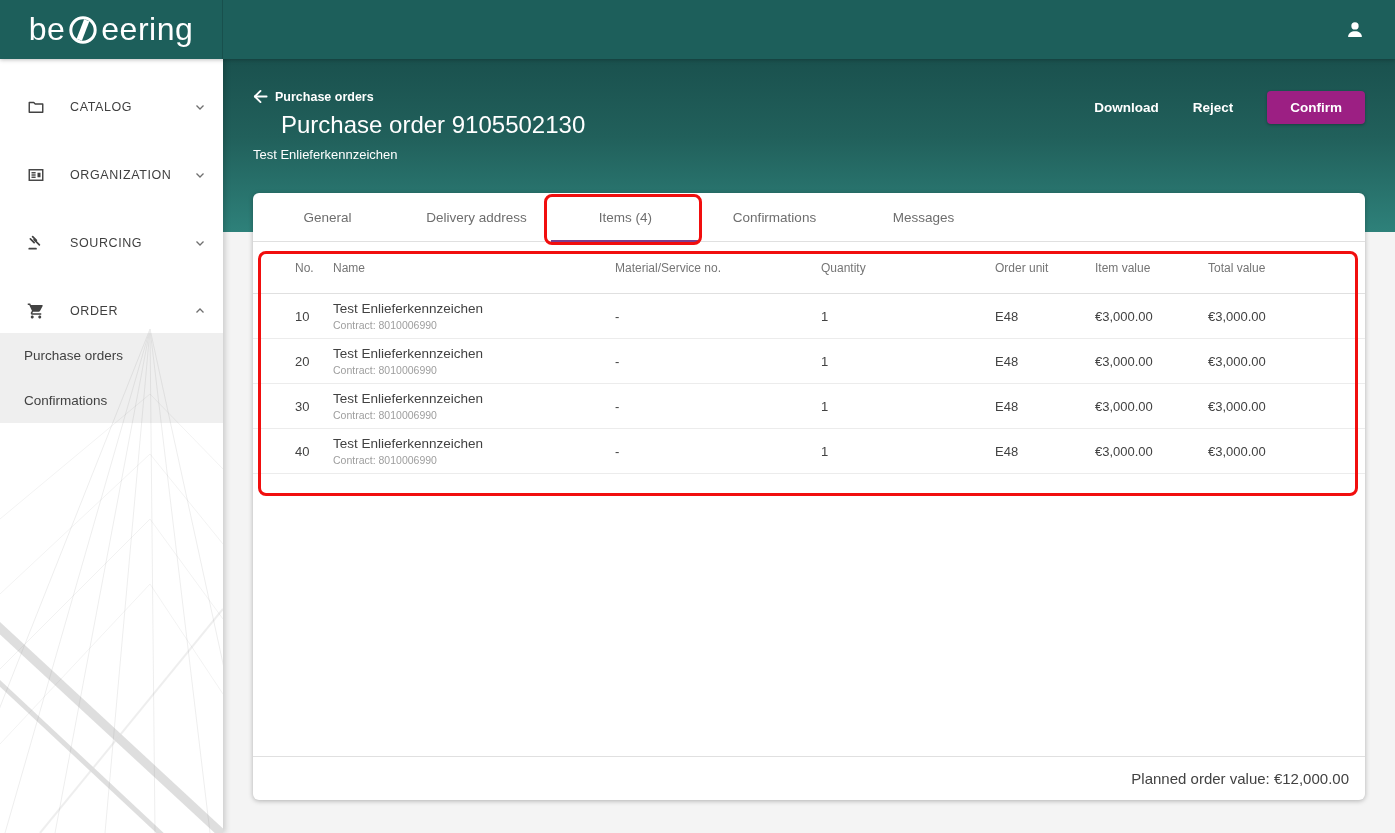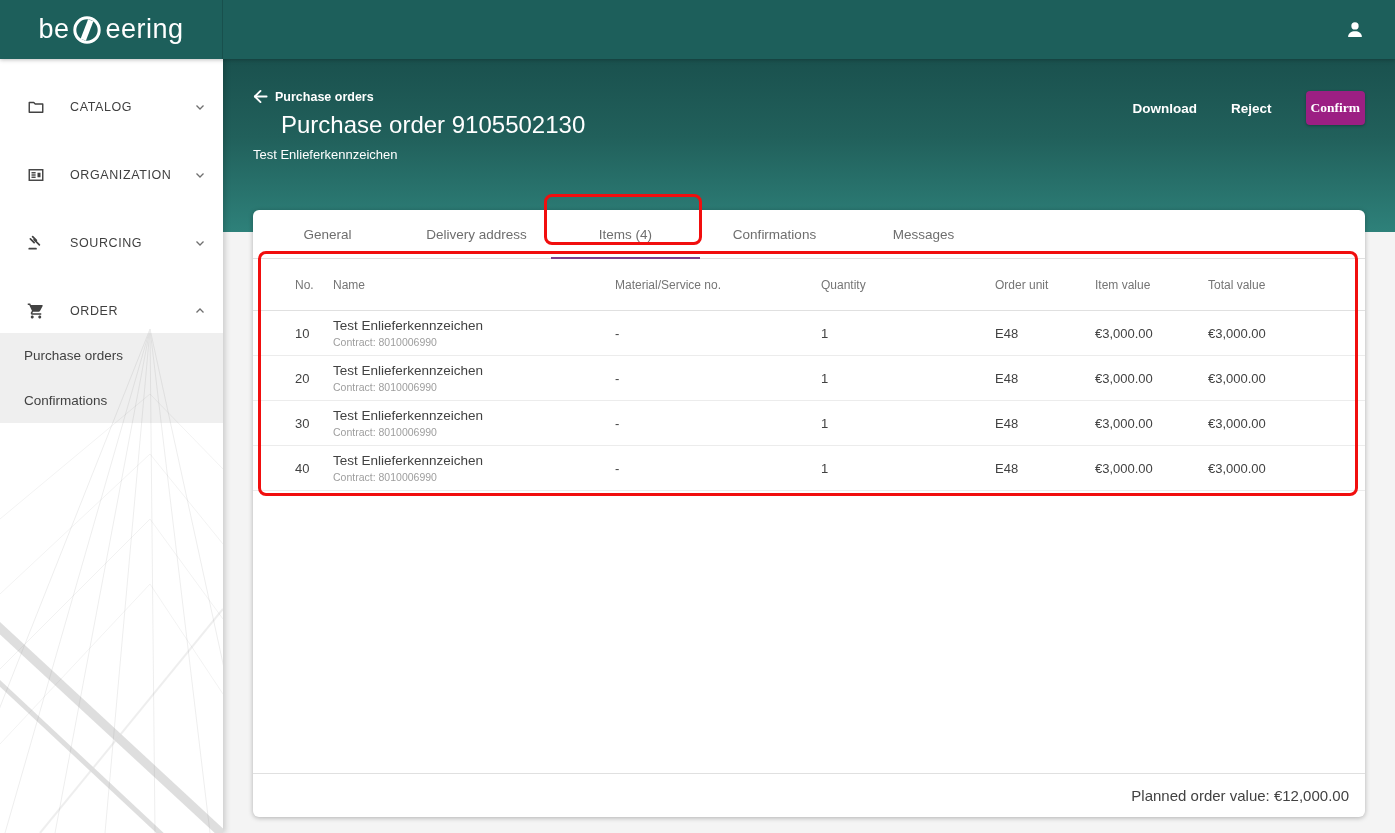--- a/index.html
+++ b/index.html
@@ -5,21 +5,21 @@
   * { margin:0; padding:0; box-sizing:border-box; }
   html,body { width:1395px; height:833px; overflow:hidden; }
   body { font-family:"Liberation Sans", sans-serif; background:#f4f4f4; position:relative; }
 
   
   .topbar { position:absolute; left:0; top:0; width:1395px; height:59px;
     background:#1d5f5b; z-index:6; box-shadow:0 1px 4px rgba(0,0,0,.25);
     display:flex; align-items:center; }
   .logo-area { width:223px; height:59px; display:flex; align-items:center; justify-content:center;
     gap:1px; border-right:1px solid rgba(0,0,0,.15); cursor:pointer; }
-  .logo-text { color:#fff; font-size:27px; font-weight:400; letter-spacing:.5px; }
+  .logo-text { color:#fff; font-size:32px; font-weight:400; letter-spacing:.5px; }
   .logo-n { margin:0 2px; display:block; }
   .topbar-right { margin-left:auto; padding-right:24px; display:flex; align-items:center; }
   .user-btn { width:32px; height:32px; display:flex; align-items:center; justify-content:center; cursor:pointer; }
 
   
   .sidebar { position:absolute; left:0; top:59px; width:223px; height:774px; background:#fff;
     z-index:5; box-shadow:2px 0 6px rgba(0,0,0,.18); }
   .watermark { position:absolute; left:0; top:130px; width:223px; height:644px; z-index:1; pointer-events:none; }
   .menu { position:relative; z-index:2; padding-top:2px; }
   .menu-item { height:44px; display:flex; align-items:center; padding:0 16px 0 27px; cursor:pointer;
@@ -36,25 +36,25 @@
     background:linear-gradient(180deg,#1a514e 0%, #21605b 45%, #2e817a 100%); z-index:2; }
   .back-row { position:absolute; left:30px; top:30px; display:flex; align-items:center; gap:7px;
     color:#fff; cursor:pointer; }
   .back-row span { font-size:12.5px; font-weight:700; }
   .po-title { position:absolute; left:30px; top:52px; color:#fff; font-size:24px; font-weight:500;margin-left:28px; }
   .po-subtitle { position:absolute; left:30px; top:88px; color:#fff; font-size:13px; }
   .header-actions { position:absolute; right:30px; top:32px; display:flex; align-items:center; gap:34px; }
   .text-btn { color:#fff; font-size:13.5px; font-weight:700; background:none; border:none; cursor:pointer;
     font-family:inherit; }
   .confirm-btn { background:#9c1f83; color:#fff; font-size:13.5px; font-weight:700; border:none;
-    border-radius:4px; padding:9px 5px; cursor:pointer; font-family:Liberation Serif, serif;
+    border-radius:4px; padding:9px 23px; cursor:pointer; font-family:Liberation Sans, sans-serif;
     box-shadow:0 1px 3px rgba(0,0,0,.3); }
 
   
-  .card { position:absolute; left:253px; top:210px; width:1112px; height:607px; background:#fff;
+  .card { position:absolute; left:253px; top:193px; width:1112px; height:607px; background:#fff;
     border-radius:6px; box-shadow:0 1px 5px rgba(0,0,0,.28); z-index:3; }
   .tabs { display:flex; height:49px; border-bottom:1px solid #e0e0e0; }
   .tab { width:149px; display:flex; align-items:center; justify-content:center; position:relative;
     font-size:13.5px; color:#6e6e6e; cursor:pointer; }
   .tab .underline { position:absolute; left:0; bottom:-1px; width:100%; height:2px; background:#7b3f8f; }
 
   .thead { display:grid; grid-template-columns:80px 282px 206px 174px 100px 113px 1fr;
     height:52px; align-items:center; border-bottom:1px solid #e0e0e0;
     font-size:12px; color:#757575; }
   .trow { display:grid; grid-template-columns:80px 282px 206px 174px 100px 113px 1fr;

